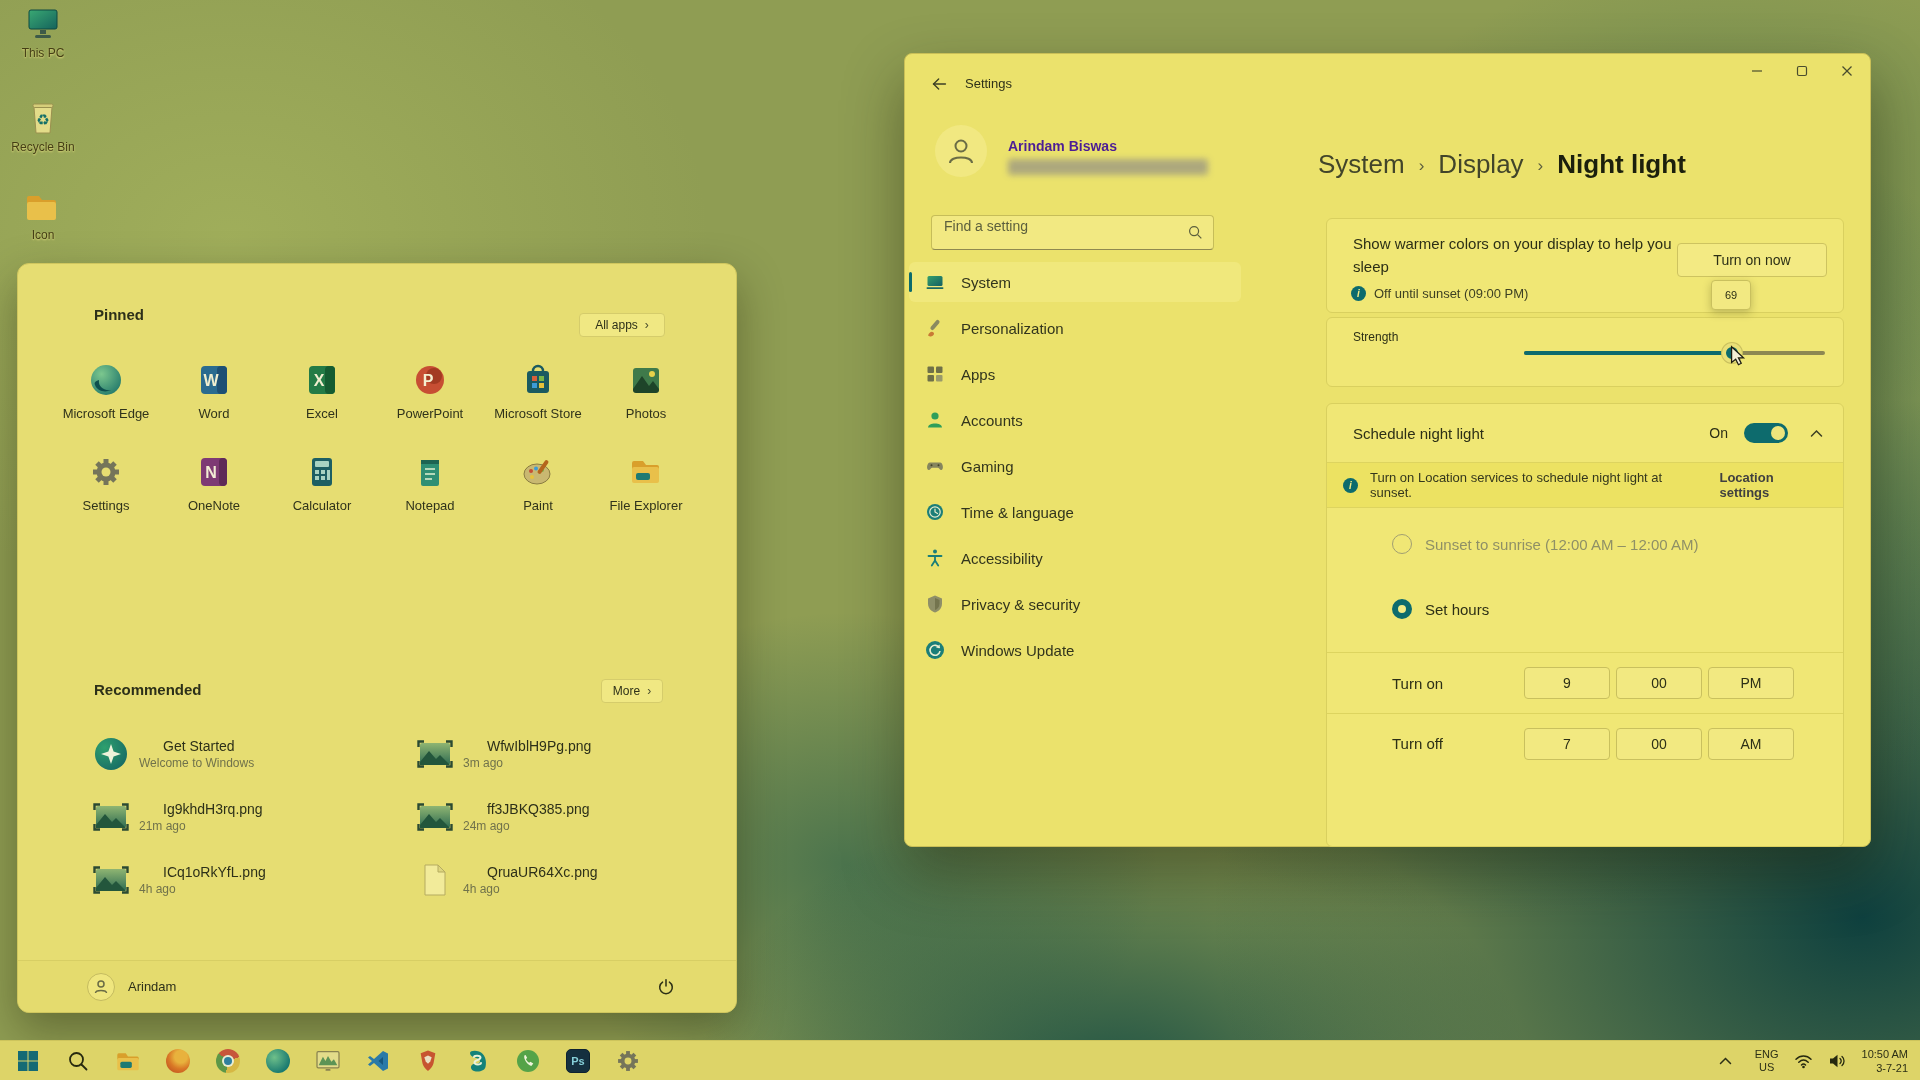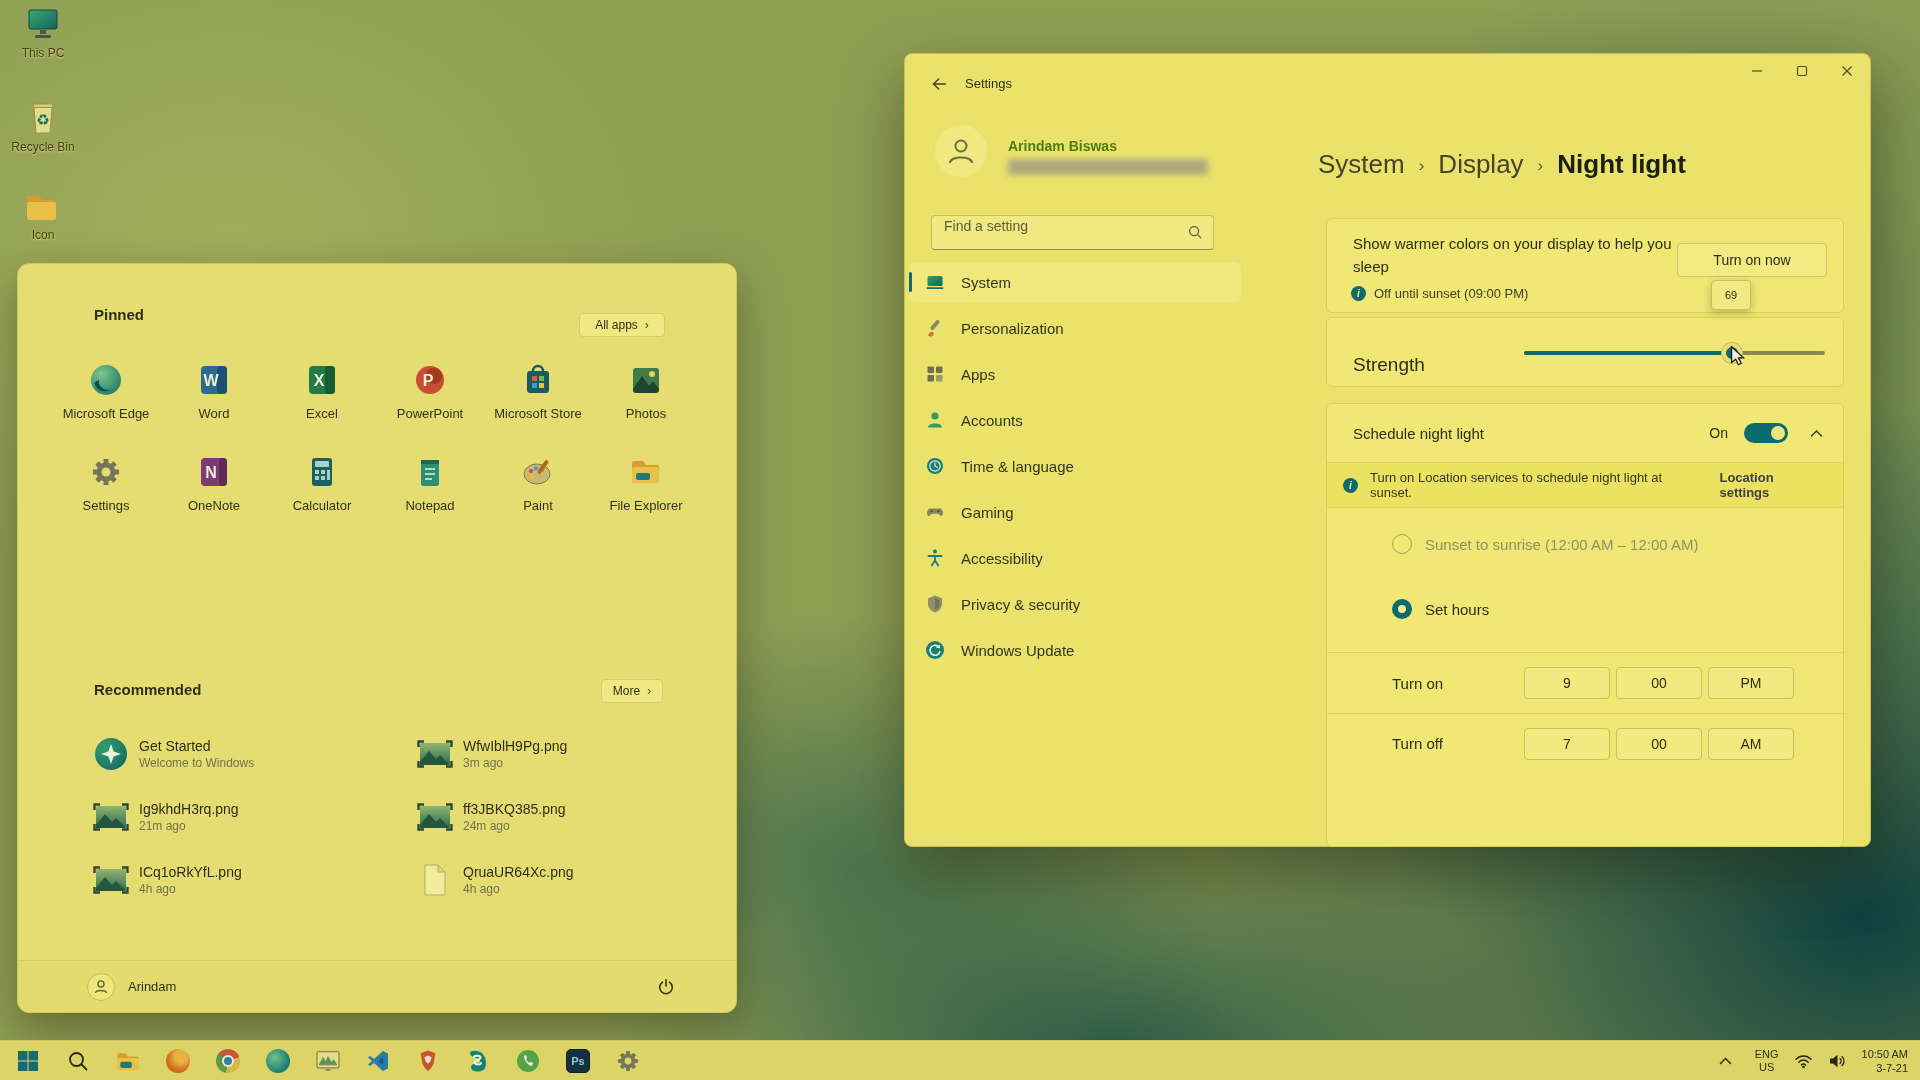--- a/index.html
+++ b/index.html
@@ -31,21 +31,21 @@
   .sm-btn { position:absolute; display:flex; align-items:center; justify-content:center; gap:7px;
     background:#f0e883; border:1px solid #d5cc6b; border-radius:4px; font-size:12px; color:#2d3019; }
   .sm-btn .chev { font-size:12px; color:#4a4d2e; }
   .pinned-grid { position:absolute; left:40px; top:94px; width:648px; display:grid;
     grid-template-columns:repeat(6,96px); grid-auto-rows:92px; column-gap:12px; }
   .tile { display:flex; flex-direction:column; align-items:center; padding-top:5px; border-radius:6px; }
   .tile .tlabel { margin-top:9px; font-size:13px; color:#30331b; }
   .rec-grid { position:absolute; left:75px; top:458px; width:630px; display:grid;
     grid-template-columns:324px 296px; grid-auto-rows:63px; }
   .rec-item { display:flex; align-items:center; gap:10px; border-radius:6px; }
-  .rec-title { font-size:14px; color:#2d3019; }
+  .rec-title { font-size:14px; color:#2d3019;margin-left:24px; }
   .rec-sub { font-size:12px; color:#70724b; margin-top:2px; }
   .sm-footer { position:absolute; left:0; right:0; bottom:0; height:52px; border-top:1px solid #d7ce64;
     display:flex; align-items:center; border-radius:0 0 12px 12px; background:#e4db6e; }
   .foot-user { display:flex; align-items:center; gap:13px; margin-left:69px; }
   .foot-avatar { width:28px; height:28px; border-radius:50%; background:#efe67e; border:1px solid #c4bb5f;
     display:flex; align-items:center; justify-content:center; }
   .foot-name { font-size:13px; color:#2d3019; }
   .power-btn { position:absolute; right:52px; top:8px; width:36px; height:36px; border-radius:6px;
     display:flex; align-items:center; justify-content:center; }
 
@@ -53,21 +53,21 @@
   .settings { position:absolute; left:904px; top:53px; width:967px; height:794px;
     background:#ebe26c; border:1px solid #c9bf57; border-radius:8px;
     box-shadow:0 26px 60px rgba(25,25,5,.42); }
   .back-btn { position:absolute; left:18px; top:15px; width:32px; height:30px; border-radius:4px;
     display:flex; align-items:center; justify-content:center; }
   .win-title { position:absolute; left:60px; top:22px; font-size:13px; color:#2e3119; }
   .win-controls { position:absolute; top:0; right:1px; display:flex; }
   .wc { width:45px; height:34px; display:flex; align-items:center; justify-content:center; }
   .user-avatar { position:absolute; left:30px; top:71px; width:52px; height:52px; border-radius:50%;
     background:#f1e881; display:flex; align-items:center; justify-content:center; }
-  .user-name { position:absolute; left:103px; top:84px; font-size:14px; font-weight:700; color:#4d7c0f; }
+  .user-name { position:absolute; left:103px; top:84px; font-size:14px; font-weight:700; color:#4c1d95; }
   .email-blur { position:absolute; left:103px; top:105px; width:200px; height:16px;
     background:#a39f80; filter:blur(3px); opacity:.85; border-radius:2px; }
   .breadcrumb { position:absolute; left:413px; top:92px; height:36px; display:flex; align-items:center; gap:14px; }
   .crumb { font-size:26px; color:#42452a; }
   .crumb-sep { font-size:17px; color:#5c5e3e; padding-top:4px; }
   .crumb-cur { font-size:26px; font-weight:700; color:#1b1f0d; }
   .searchbox { position:absolute; left:26px; top:161px; width:283px; height:35px; background:#f2e982;
     border:1px solid #c6bd59; border-bottom-color:#8f8950; border-radius:4px; }
   .searchbox input { position:absolute; inset:0; background:transparent; border:none; outline:none;
     padding:0 34px 13px 12px; font-size:14px; color:#6d28d9; font-family:inherit; }
@@ -87,21 +87,21 @@
     font-size:13px; color:#3d4023; }
   .info-dot { width:15px; height:15px; border-radius:50%; background:#0d6b6d; color:#f2ea84;
     font-size:10px; font-weight:700; font-style:italic; display:flex; align-items:center; justify-content:center; }
   .turn-on-btn { position:absolute; right:16px; top:24px; width:150px; height:34px; background:#f3ea83;
     border:1px solid #cdc360; border-radius:4px; font-size:14px; color:#2c2f16;
     display:flex; align-items:center; justify-content:center; }
   .tooltip69 { position:absolute; left:806px; top:226px; width:40px; height:30px; background:#f2e982;
     border:1px solid #c9c05e; border-radius:4px; box-shadow:0 3px 8px rgba(40,40,8,.25); z-index:6;
     display:flex; align-items:center; justify-content:center; font-size:11px; color:#2c2f16; }
   .card2 { top:263px; height:70px; }
-  .strength-label { position:absolute; left:26px; top:36px; font-size:19px; color:#2c2f16; }
+  .strength-label { position:absolute; left:26px; top:12px; font-size:12px; color:#2c2f16; }
   .slider { position:absolute; left:197px; top:33px; width:301px; height:4px; border-radius:2px; background:#8d8852; }
   .slider-fill { width:69%; height:4px; background:#0d6b6d; border-radius:2px; }
   .slider-thumb { position:absolute; left:calc(69% - 10px); top:-8px; width:20px; height:20px; border-radius:50%;
     background:#0d6b6d; border:4px solid #e9e077; box-shadow:0 0 0 1px #c9c05e; }
   .group { top:349px; height:444px; }
   .g-header { height:58px; display:flex; align-items:center; padding:0 20px 0 26px; font-size:15px; color:#2c2f16; }
   .g-header .glabel { flex:1; }
   .on-label { font-size:14px; margin-right:16px; }
   .toggle { width:44px; height:20px; border-radius:10px; background:#0d6b6d; position:relative; }
   .knob { position:absolute; right:3px; top:3px; width:14px; height:14px; border-radius:50%; background:#eee57c; }
@@ -537,33 +537,33 @@
         <svg class="nicon" viewBox="0 0 20 20">
           <g fill="#2f9e5a">
               <circle cx="10" cy="6" r="3.6"></circle>
               <path d="M3 17.5 C3 12 17 12 17 17.5 Z"></path>
             </g>
           </svg>
         <span>Accounts</span>
       </div>
       <div class="nav-item">
         <svg class="nicon" viewBox="0 0 20 20">
+          <path d="M5 6.5 H15 C18 6.5 19 13.5 16.5 14 C14.8 14.3 14 11.8 12.8 11.8 H7.2 C6 11.8 5.2 14.3 3.5 14 C1 13.5 2 6.5 5 6.5 Z" fill="#85855e"></path>
+          <circle cx="6.5" cy="9.2" r="1" fill="#42422a"></circle>
+            <circle cx="13.5" cy="9.2" r="1" fill="#42422a"></circle>
+          </svg>
+        <span>Gaming</span>
+      </div>
+      <div class="nav-item">
+        <svg class="nicon" viewBox="0 0 20 20">
           <circle cx="10" cy="10" r="8" fill="#1b7e78"></circle>
           <circle cx="10" cy="10" r="5.2" fill="none" stroke="#e9eecf" stroke-width="1.2"></circle>
           <path d="M10 7 V10 L12.5 11.5" fill="none" stroke="#e9eecf" stroke-width="1.2" stroke-linecap="round"></path>
           </svg>
         <span>Time &amp; language</span>
-      </div>
-      <div class="nav-item">
-        <svg class="nicon" viewBox="0 0 20 20">
-          <path d="M5 6.5 H15 C18 6.5 19 13.5 16.5 14 C14.8 14.3 14 11.8 12.8 11.8 H7.2 C6 11.8 5.2 14.3 3.5 14 C1 13.5 2 6.5 5 6.5 Z" fill="#85855e"></path>
-          <circle cx="6.5" cy="9.2" r="1" fill="#42422a"></circle>
-            <circle cx="13.5" cy="9.2" r="1" fill="#42422a"></circle>
-          </svg>
-        <span>Gaming</span>
       </div>
       <div class="nav-item">
         <svg class="nicon" viewBox="0 0 20 20">
           <g fill="#1b7e78" stroke="#1b7e78" stroke-width="1.8" stroke-linecap="round">
             <circle cx="10" cy="3.6" r="2" stroke="none"></circle>
               <line x1="3.5" y1="8" x2="16.5" y2="8"></line>
             <line x1="10" y1="8" x2="10" y2="12.5"></line>
               <line x1="10" y1="12.5" x2="6.8" y2="17.5"></line>
             <line x1="10" y1="12.5" x2="13.2" y2="17.5"></line>
             </g>

